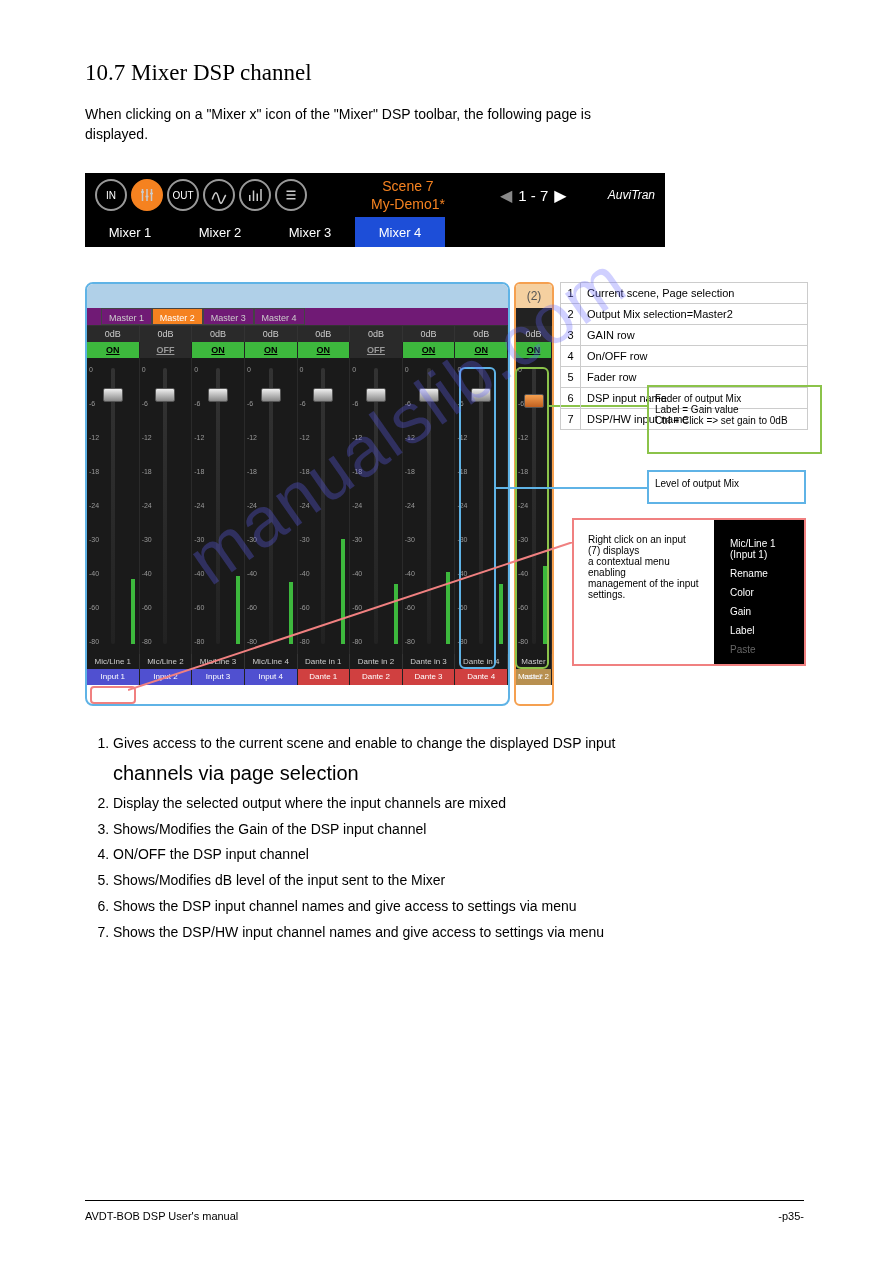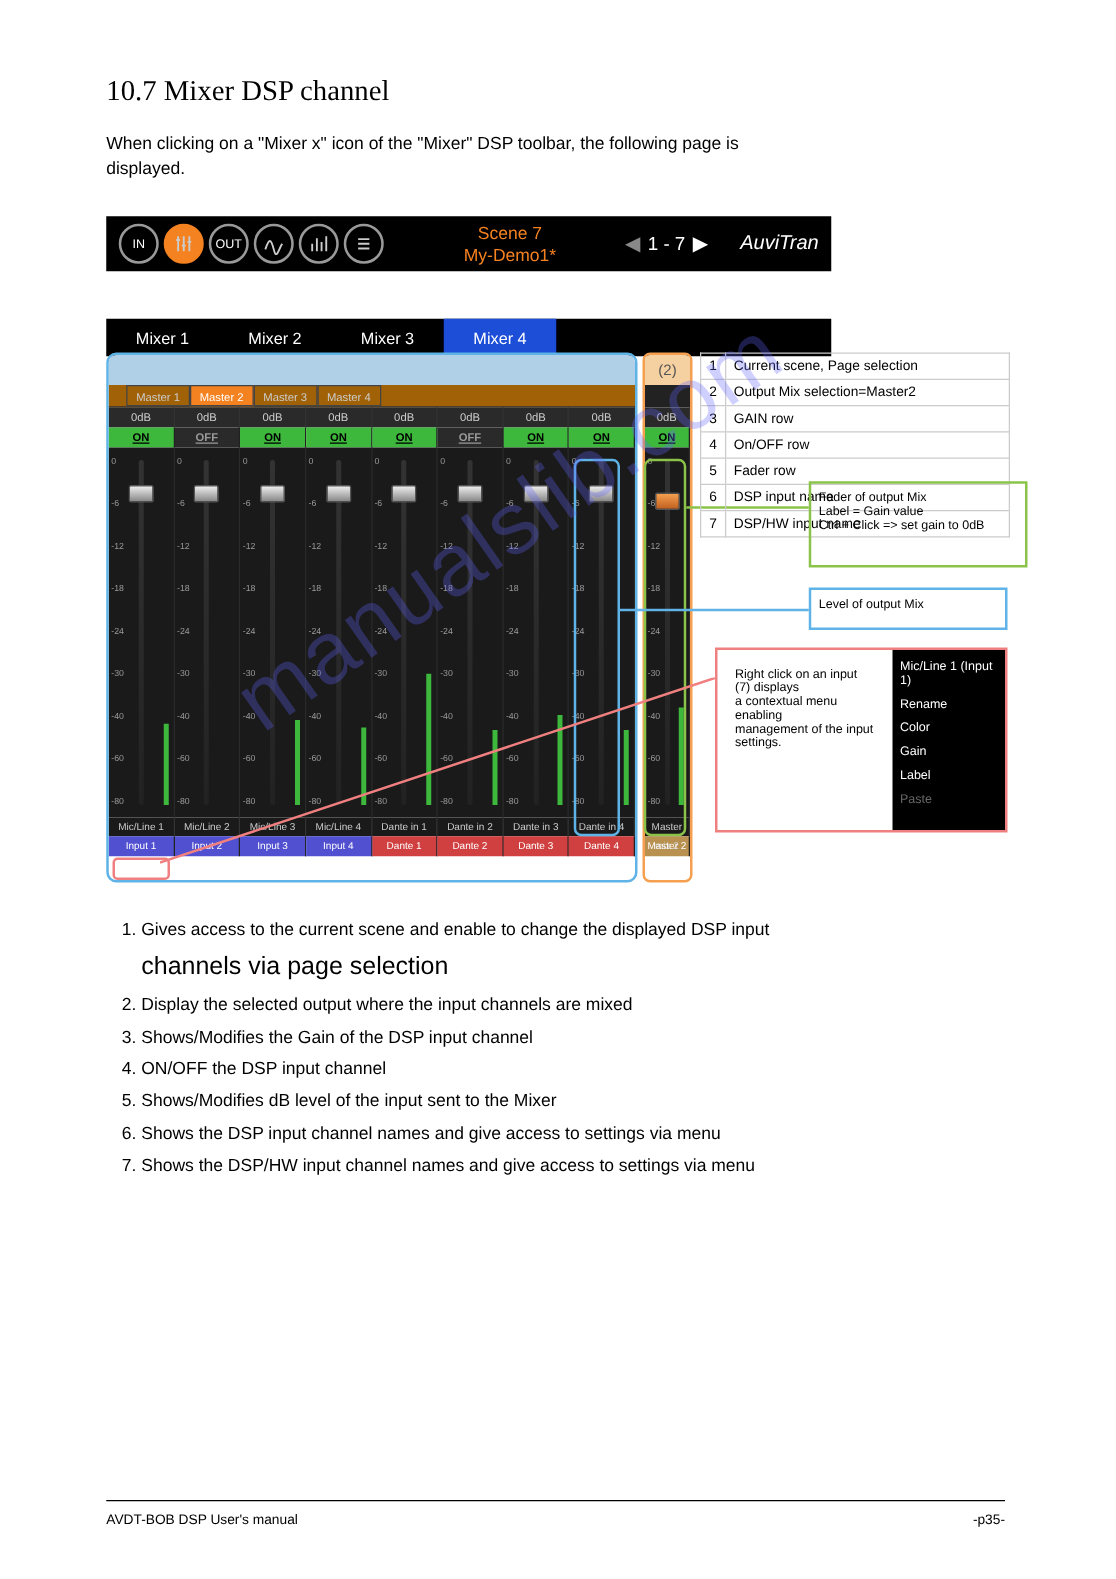--- a/index.html
+++ b/index.html
@@ -11,35 +11,35 @@
   .app-screenshot { position: absolute; top: 173px; left: 85px; width: 580px; }
   
   .toolbar { background: #000; height: 44px; display: flex; align-items: center; padding: 0 10px; }
   .tool-icon { width: 32px; height: 32px; border: 2px solid #999; border-radius: 50%; display: flex; align-items: center; justify-content: center; color: #fff; font-size: 10px; margin-right: 4px; }
   .tool-icon.active { background: #f58220; border-color: #f58220; }
   .tool-icon svg { width: 18px; height: 18px; stroke: #ccc; fill: none; stroke-width: 2; }
   .scene-box { color: #f58220; text-align: center; font-size: 14px; margin-left: 60px; line-height: 1.3; }
   .pager { color: #fff; margin-left: 55px; font-size: 15px; display: flex; align-items: center; }
   .pager-arrow { font-size: 16px; color: #888; }
   .pager-arrow.active { color: #fff; }
-  .logo { margin-left: auto; color: #fff; font-size: 16px; font-style: italic; }
-  
-  .tabs-bar { background: #000; height: 30px; display: flex; margin-top: 38px; }
+  .logo { margin-left: auto; color: #fff; font-size: 12px; font-style: italic; }
+  
+  .tabs-bar { background: #000; height: 30px; display: flex; }
   .tab { width: 90px; color: #fff; font-size: 13px; display: flex; align-items: center; justify-content: center; cursor: pointer; }
   .tab.active { background: #1d4ed8; }
   
   .mixer-body { position: absolute; top: 282px; left: 85px; width: 719px; height: 424px; display: flex; }
   
   .input-panel { width: 425px; border: 2px solid #5fb3e6; border-radius: 8px; overflow: hidden; }
   .output-panel { width: 40px; border: 2px solid #f5a050; border-radius: 6px; overflow: hidden; margin-left: 4px; }
   
   .panel-header { height: 24px; background: #b0d0e8; }
   .output-panel .panel-header { background: #f5d0a0; text-align: center; font-size: 12px; color: #555; line-height: 24px; }
   
-  .master-tabs { background: #a16207; display: flex; height: 18px; border-bottom: 1px solid #333; padding-left: 14px; }
+  .master-tabs { background: #701a75; display: flex; height: 18px; border-bottom: 1px solid #333; padding-left: 14px; }
   .mtab { flex: 1; color: #ccc; font-size: 9px; text-align: center; line-height: 18px; border: 1px solid #444; cursor: pointer; }
   .mtab.active { background: #f58220; color: #fff; }
   
   .gain-row { background: #2a2a2a; display: flex; height: 16px; }
   .gain-cell { flex: 1; color: #ccc; font-size: 9px; text-align: center; line-height: 16px; border-right: 1px solid #333; }
   
   .onoff-row { display: flex; height: 16px; }
   .onoff-cell { flex: 1; font-size: 9px; text-align: center; line-height: 16px; color: #000; font-weight: bold; border-right: 1px solid #222; text-decoration: underline; }
   .onoff-cell.on { background: #3db83d; }
   .onoff-cell.off { background: #2a2a2a; color: #999; }
@@ -68,21 +68,21 @@
   .output-panel .fader-ch { width: 100%; height: 100%; }
   
   .annot-table { position: absolute; top: 282px; left: 560px; width: 248px; font-size: 11px; border-collapse: collapse; }
   .annot-table td { border: 1px solid #ccc; padding: 4px 6px; vertical-align: top; }
   .annot-table .num { width: 20px; text-align: center; }
   
   .callout-green { position: absolute; border: 2px solid #8bc34a; width: 175px; height: 69px; top: 385px; left: 647px; padding: 6px; font-size: 10px; }
   .callout-blue { position: absolute; border: 2px solid #5fb3e6; width: 159px; height: 34px; top: 470px; left: 647px; padding: 6px; font-size: 10px; }
   .callout-red-container { position: absolute; border: 2px solid #f08080; width: 234px; height: 148px; top: 518px; left: 572px; display: flex; }
   .callout-red-text { flex: 1; padding: 14px; font-size: 10px; }
-  .context-menu-img { width: 90px; background: #000; color: #fff; font-size: 10px; padding: 4px; }
+  .context-menu-img { width: 90px; background: #000; color: #fff; font-size: 10px; padding: 14px; }
   .context-menu-img div { padding: 4px 2px; }
   .context-menu-img .cm-title { color: #fff; }
   .context-menu-img .cm-dim { color: #666; }
   
   .highlight-red { position: absolute; border: 2px solid #f08080; border-radius: 4px; top: 686px; left: 90px; width: 46px; height: 18px; }
   .highlight-blue { position: absolute; border: 2px solid #5fb3e6; border-radius: 6px; top: 367px; left: 459px; width: 37px; height: 302px; }
   .highlight-green { position: absolute; border: 2px solid #8bc34a; border-radius: 6px; top: 367px; left: 515px; width: 34px; height: 302px; }
   .line-green { position: absolute; top: 405px; left: 549px; width: 98px; height: 2px; background: #8bc34a; }
   .line-blue { position: absolute; top: 487px; left: 496px; width: 151px; height: 2px; background: #5fb3e6; }
   

